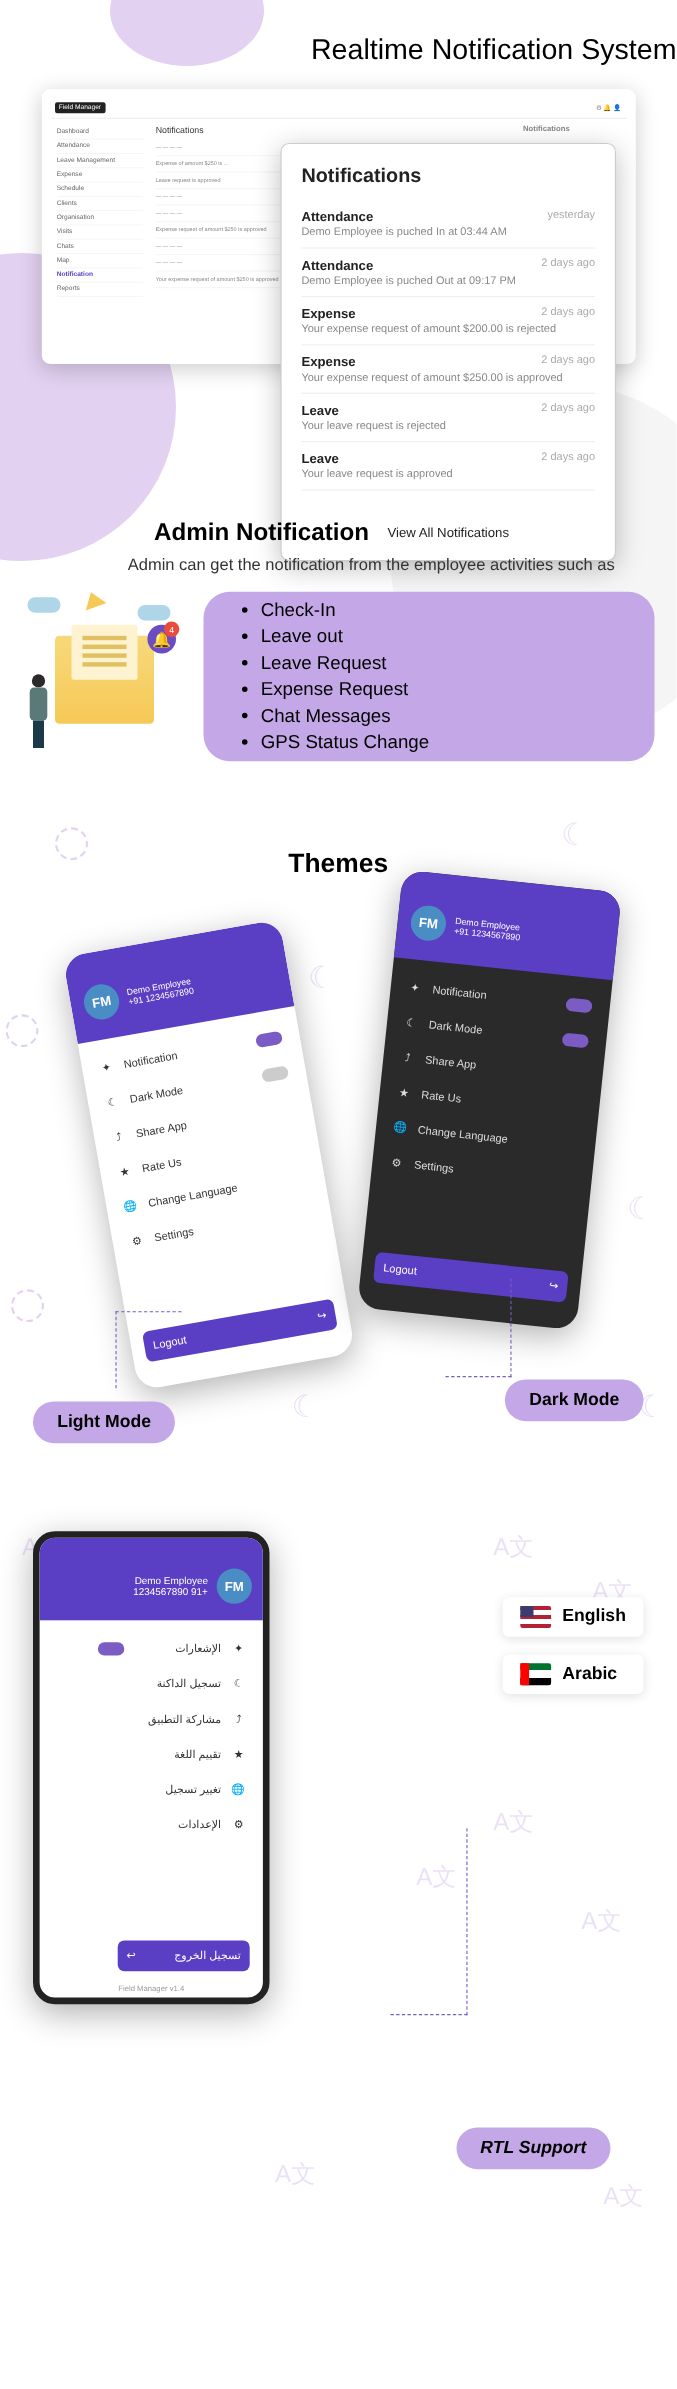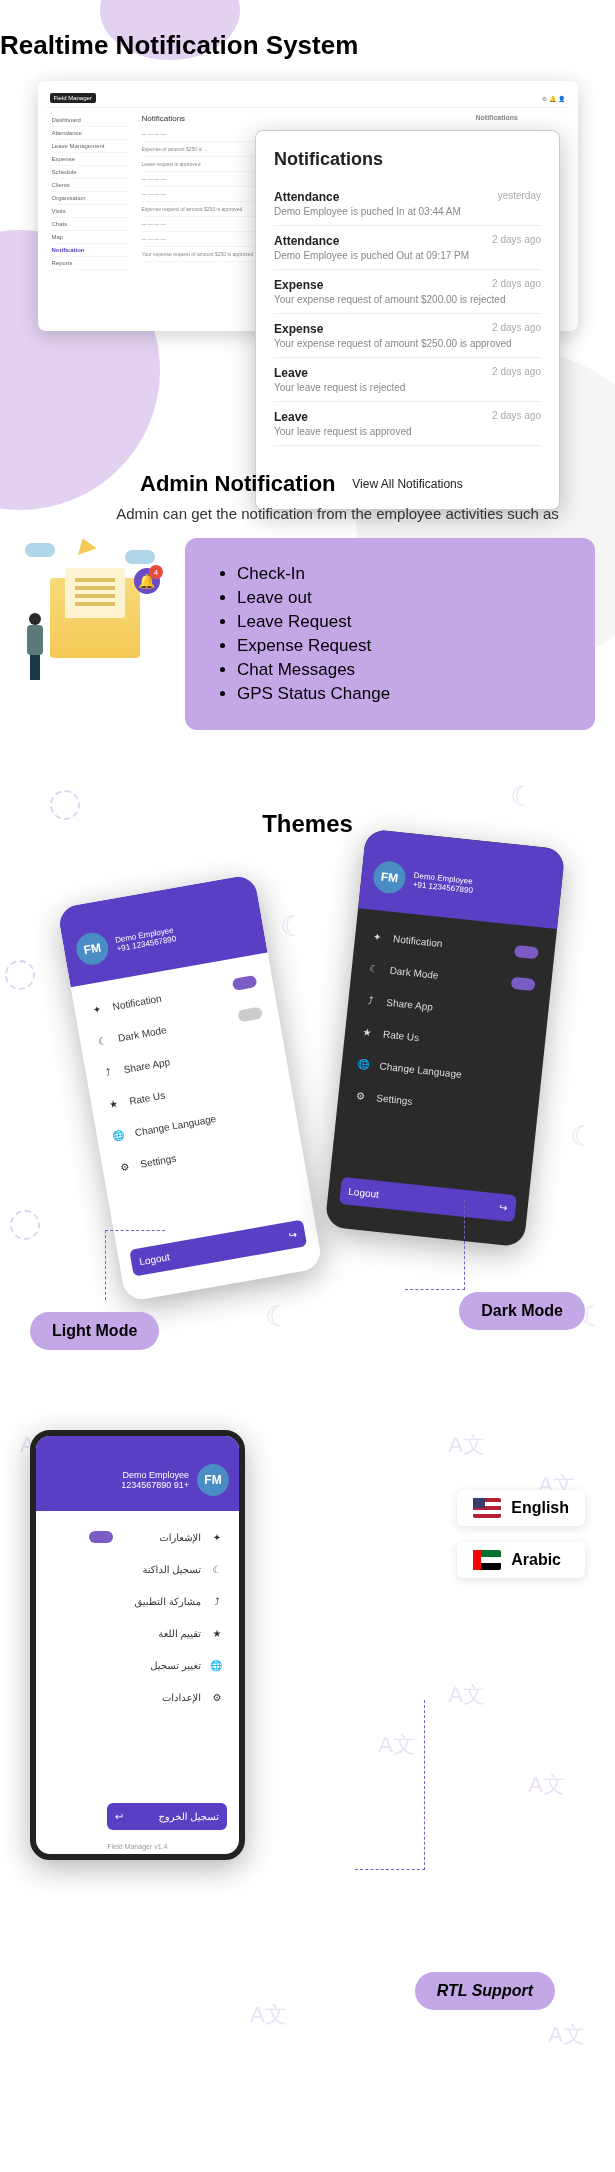--- a/index.html
+++ b/index.html
@@ -3,21 +3,21 @@
 <meta charset="utf-8">
 <style>
 * { margin: 0; padding: 0; box-sizing: border-box; }
 body { font-family: -apple-system, BlinkMacSystemFont, 'Segoe UI', Arial, sans-serif; background: #fff; width: 615px; overflow-x: hidden; }
 
 
 .section1 { position: relative; padding: 30px 0 40px; }
 .bg-circle-1 { position: absolute; top: -40px; left: 100px; width: 140px; height: 100px; background: #e2d1f1; border-radius: 50%; z-index: 0; }
 .bg-circle-2 { position: absolute; top: 230px; left: -120px; width: 280px; height: 280px; background: #e2d1f1; border-radius: 50%; z-index: 0; }
 .bg-circle-3 { position: absolute; top: 350px; right: -60px; width: 320px; height: 320px; background: #f5f5f5; border-radius: 50%; z-index: 0; }
-.h1 { font-size: 26px; font-weight: 700; text-align: left; color: #000; position: relative; z-index: 2; margin-bottom: 20px; }
+.h1 { font-size: 26px; font-weight: 400; text-align: right; color: #000; position: relative; z-index: 2; margin-bottom: 20px; }
 
 .dashboard-mock { position: relative; z-index: 2; margin: 0 auto; width: 540px; height: 250px; background: #fff; border-radius: 8px; box-shadow: 0 4px 20px rgba(0,0,0,0.2); padding: 8px; font-size: 6px; color: #888; overflow: hidden; }
 .dashboard-top { display: flex; justify-content: space-between; align-items: center; padding: 4px; border-bottom: 1px solid #eee; }
 .dashboard-brand { background: #222; color: #fff; padding: 2px 4px; font-size: 6px; border-radius: 2px; }
 .dashboard-body { display: flex; height: 220px; }
 .dashboard-sidebar { width: 90px; padding: 6px; color: #666; }
 .dashboard-sidebar div { padding: 3px 0; border-bottom: 1px solid #f5f5f5; }
 .dashboard-main { flex: 1; padding: 6px; }
 .dashboard-main-row { padding: 4px 0; border-bottom: 1px solid #f5f5f5; font-size: 5px; }
 .dashboard-notif-side { width: 100px; padding: 6px; }
@@ -44,21 +44,21 @@
 .person-head { width: 12px; height: 12px; background: #2a2a2a; border-radius: 50%; margin: 0 auto; }
 .person-body { width: 16px; height: 30px; background: #5a7a7a; margin: 0 auto; border-radius: 4px; }
 .person-legs { width: 10px; height: 25px; background: #1a3a4a; margin: 0 auto; }
 .cloud { position: absolute; width: 30px; height: 14px; background: #aed6e8; border-radius: 10px; }
 .cloud1 { top: 5px; left: 5px; }
 .cloud2 { top: 12px; right: 10px; }
 .paper-plane { position: absolute; top: 0; left: 55px; width: 0; height: 0; border-left: 10px solid transparent; border-right: 10px solid transparent; border-bottom: 14px solid #f5c956; transform: rotate(-20deg); }
 .bell-badge { position: absolute; top: 30px; right: 5px; width: 26px; height: 26px; background: #6b4cc4; border-radius: 50%; display: flex; align-items: center; justify-content: center; color: #fff; font-size: 14px; }
 .bell-dot { position: absolute; top: -3px; right: -3px; width: 14px; height: 14px; background: #e74c3c; border-radius: 50%; color: #fff; font-size: 8px; display: flex; align-items: center; justify-content: center; }
 
-.pill-box { background: #c4a7e7; border-radius: 12px; padding: 24px 28px; flex: 1; }
+.pill-box { background: #c4a7e7; border-radius: 24px; padding: 5px 28px; flex: 1; }
 .pill-box ul { list-style: disc; padding-left: 24px; }
 .pill-box li { font-size: 17px; color: #000; padding: 2px 0; }
 
 
 .section3 { position: relative; padding: 40px 0; min-height: 600px; }
 .h3 { font-size: 24px; font-weight: 700; text-align: center; margin-bottom: 20px; }
 .deco { position: absolute; color: #d8c5ee; opacity: 0.5; }
 .sun { width: 30px; height: 30px; border: 2px dashed #c4a7e7; border-radius: 50%; }
 .moon { font-size: 28px; }
 

